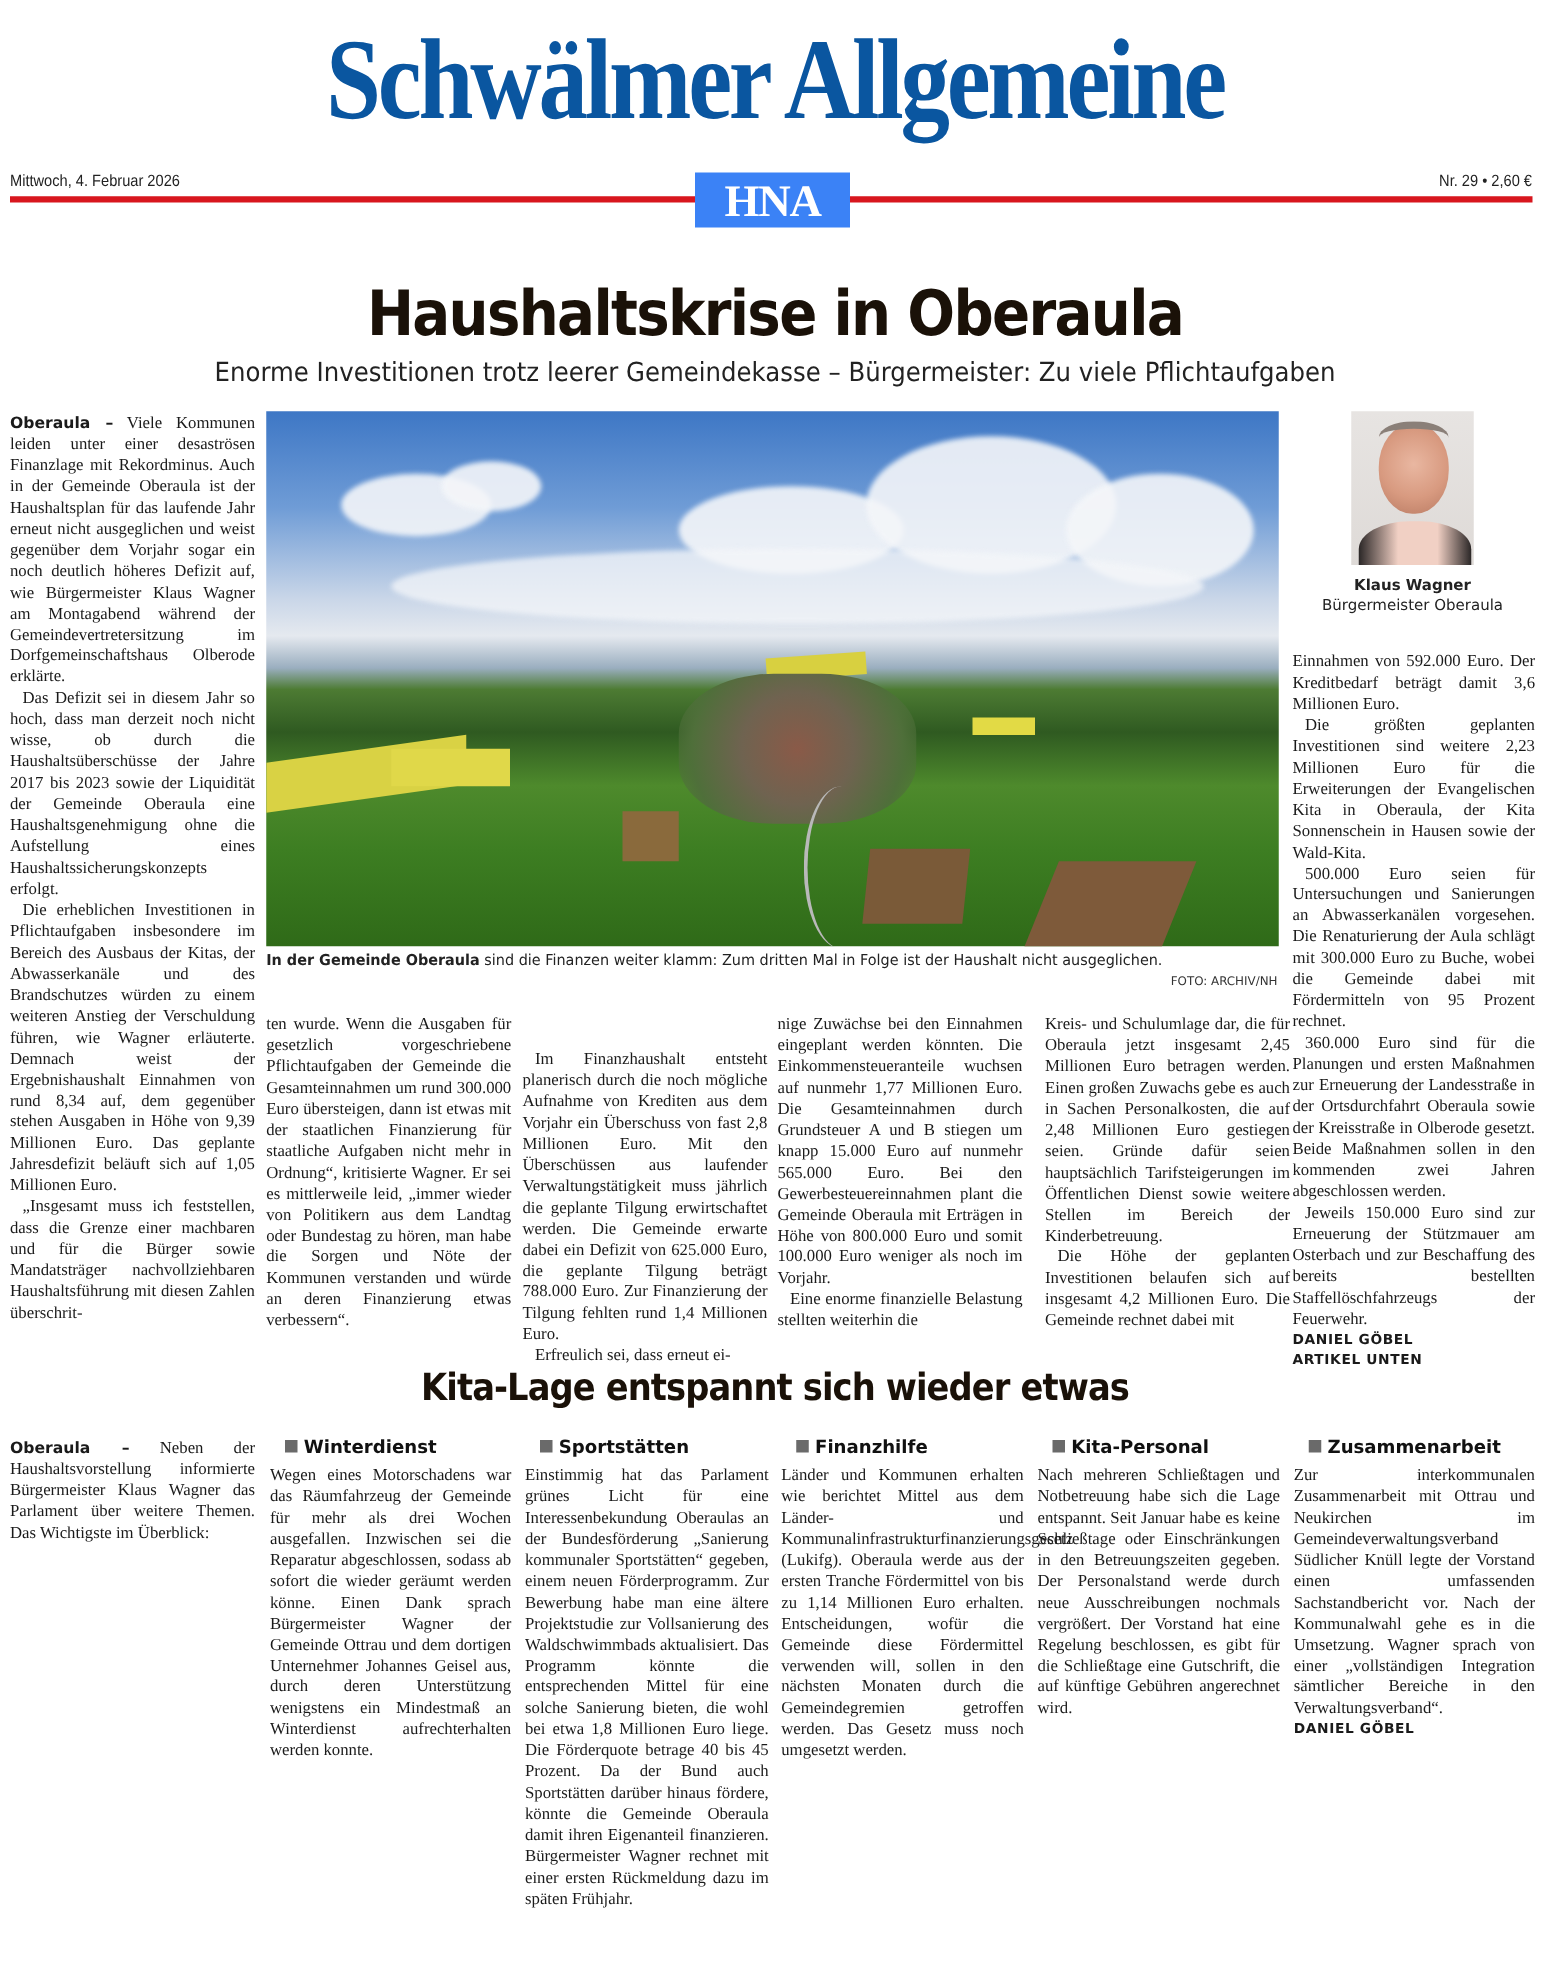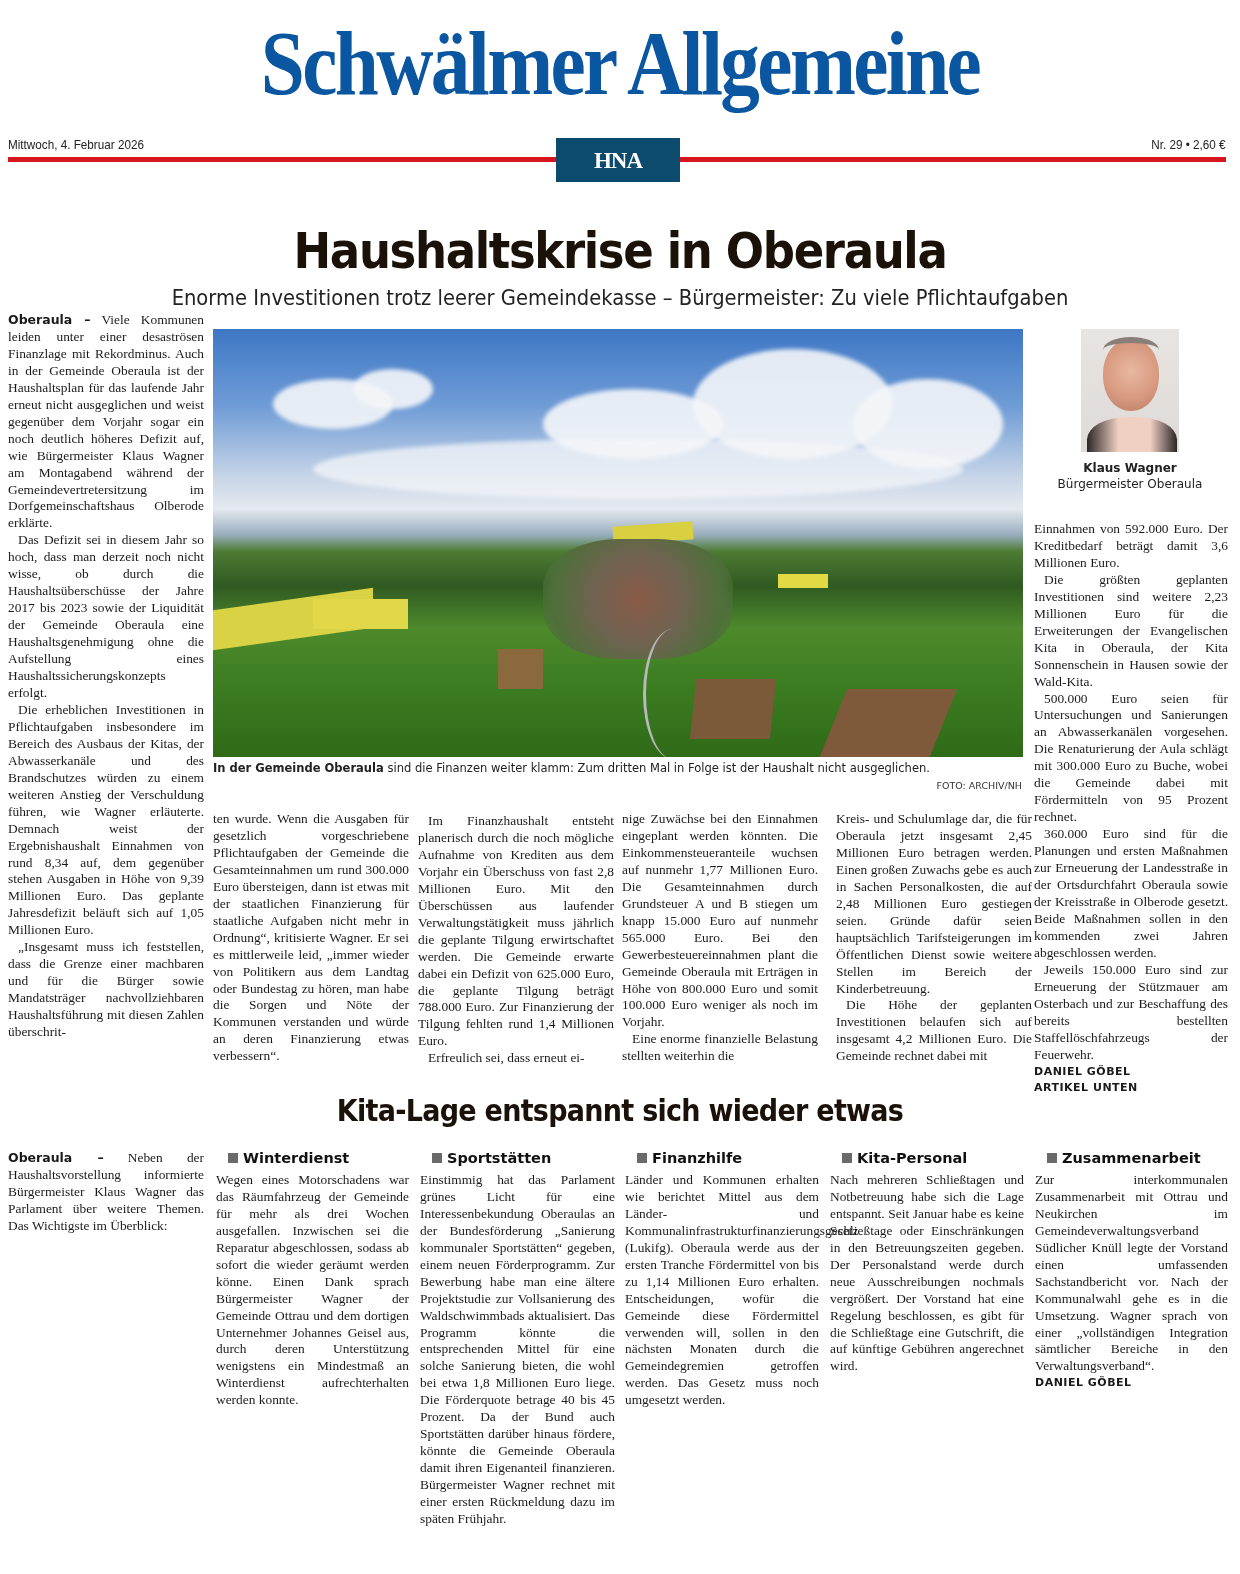--- a/index.html
+++ b/index.html
@@ -16,22 +16,22 @@
   .date-line {
     position: absolute; left: 8px; top: 137px; font-family: "Liberation Sans", sans-serif;
     font-size: 13px; color: #222; transform: scaleX(0.9); transform-origin: left;
   }
   .issue-line {
     position: absolute; right: 14px; top: 137px; font-family: "Liberation Sans", sans-serif;
     font-size: 13px; color: #222; transform: scaleX(0.9); transform-origin: right;
   }
   .red-rule { position: absolute; left: 8px; right: 14px; top: 157px; height: 5px; background: #d8161e; }
   .hna-box {
-    position: absolute; left: 556px; top: 138px; width: 124px; height: 44px; background: #0c4a6e;
-    color: #fff; font-family: "Liberation Serif", serif; font-weight: bold; font-size: 23px;
+    position: absolute; left: 556px; top: 138px; width: 124px; height: 44px; background: #3b82f6;
+    color: #fff; font-family: "Liberation Serif", serif; font-weight: bold; font-size: 36px;
     text-align: center; line-height: 46px; letter-spacing: -1px;
   }
 
   
   .headline {
     position: absolute; left: 0; width: 1240px; text-align: center;
     font-family: "DejaVu Sans", sans-serif; font-weight: bold; color: #1a1108;
   }
   .h1 { top: 222px; font-size: 50px; letter-spacing: -1.5px; transform: scaleX(0.9); }
   .sub { top: 286px; font-size: 21px; font-weight: normal; color: #222; transform: scaleX(0.93); }
@@ -112,21 +112,21 @@
   <div class="date-line">Mittwoch, 4. Februar 2026</div>
   <div class="red-rule"></div>
   <div class="hna-box">HNA</div>
   <div class="issue-line">Nr. 29  •  2,60 €</div>
 </header>
 
 <article>
   <h1 class="headline h1">Haushaltskrise in Oberaula</h1>
   <h2 class="headline sub">Enorme Investitionen trotz leerer Gemeindekasse – Bürgermeister: Zu viele Pflichtaufgaben</h2>
 
-  <div class="col" style="left:8px; top:312px; width:196px;">
+  <div class="col" style="left:8px; top:330px; width:196px;">
     <p class="first"><span class="dateline">Oberaula –</span><span> Viele Kommunen leiden unter einer desaströsen Finanzlage mit Rekordminus. Auch in der Gemeinde Oberaula ist der Haushaltsplan für das laufende Jahr erneut nicht ausgeglichen und weist gegenüber dem Vorjahr sogar ein noch deutlich höheres Defizit auf, wie Bürgermeister Klaus Wagner am Montagabend während der Gemeindevertretersitzung im Dorfgemeinschaftshaus Olberode erklärte.</span></p>
     <p>Das Defizit sei in diesem Jahr so hoch, dass man derzeit noch nicht wisse, ob durch die Haushaltsüberschüsse der Jahre 2017 bis 2023 sowie der Liquidität der Gemeinde Oberaula eine Haushaltsgenehmigung ohne die Aufstellung eines Haushaltssicherungskonzepts erfolgt.</p>
     <p>Die erheblichen Investitionen in Pflichtaufgaben insbesondere im Bereich des Ausbaus der Kitas, der Abwasserkanäle und des Brandschutzes würden zu einem weiteren Anstieg der Verschuldung führen, wie Wagner erläuterte. Demnach weist der Ergebnishaushalt Einnahmen von rund 8,34 auf, dem gegenüber stehen Ausgaben in Höhe von 9,39 Millionen Euro. Das geplante Jahresdefizit beläuft sich auf 1,05 Millionen Euro.</p>
     <p>„Insgesamt muss ich feststellen, dass die Grenze einer machbaren und für die Bürger sowie Mandatsträger nachvollziehbaren Haushaltsführung mit diesen Zahlen überschrit-</p>
   </div>
 
   <figure>
     <div class="photo">
       <div class="cloud" style="left:60px; top:50px; width:120px; height:50px;"></div>
       <div class="cloud" style="left:140px; top:40px; width:80px; height:40px;"></div>
@@ -155,21 +155,21 @@
   </div>
   <div class="portrait-caption">
     <div class="name">Klaus Wagner</div>
     <div>Bürgermeister Oberaula</div>
   </div>
 
   <div class="col" style="left:213px; top:811px; width:196px;">
     <p class="first">ten wurde. Wenn die Ausgaben für gesetzlich vorgeschriebene Pflichtaufgaben der Gemeinde die Gesamteinnahmen um rund 300.000 Euro übersteigen, dann ist etwas mit der staatlichen Finanzierung für staatliche Aufgaben nicht mehr in Ordnung“, kritisierte Wagner. Er sei es mittlerweile leid, „immer wieder von Politikern aus dem Landtag oder Bundestag zu hören, man habe die Sorgen und Nöte der Kommunen verstanden und würde an deren Finanzierung etwas verbessern“.</p>
   </div>
 
-  <div class="col" style="left:418px; top:813px; width:196px;">
+  <div class="col" style="left:418px; top:839px; width:196px;">
     <p>Im Finanzhaushalt entsteht planerisch durch die noch mögliche Aufnahme von Krediten aus dem Vorjahr ein Überschuss von fast 2,8 Millionen Euro. Mit den Überschüssen aus laufender Verwaltungstätigkeit muss jährlich die geplante Tilgung erwirtschaftet werden. Die Gemeinde erwarte dabei ein Defizit von 625.000 Euro, die geplante Tilgung beträgt 788.000 Euro. Zur Finanzierung der Tilgung fehlten rund 1,4 Millionen Euro.</p>
     <p>Erfreulich sei, dass erneut ei-</p>
   </div>
 
   <div class="col" style="left:622px; top:811px; width:196px;">
     <p class="first">nige Zuwächse bei den Einnahmen eingeplant werden könnten. Die Einkommensteueranteile wuchsen auf nunmehr 1,77 Millionen Euro. Die Gesamteinnahmen durch Grundsteuer A und B stiegen um knapp 15.000 Euro auf nunmehr 565.000 Euro. Bei den Gewerbesteuereinnahmen plant die Gemeinde Oberaula mit Erträgen in Höhe von 800.000 Euro und somit 100.000 Euro weniger als noch im Vorjahr.</p>
     <p>Eine enorme finanzielle Belastung stellten weiterhin die</p>
   </div>
 
   <div class="col" style="left:803px; top:811px; width:196px;margin-left:33px;">

